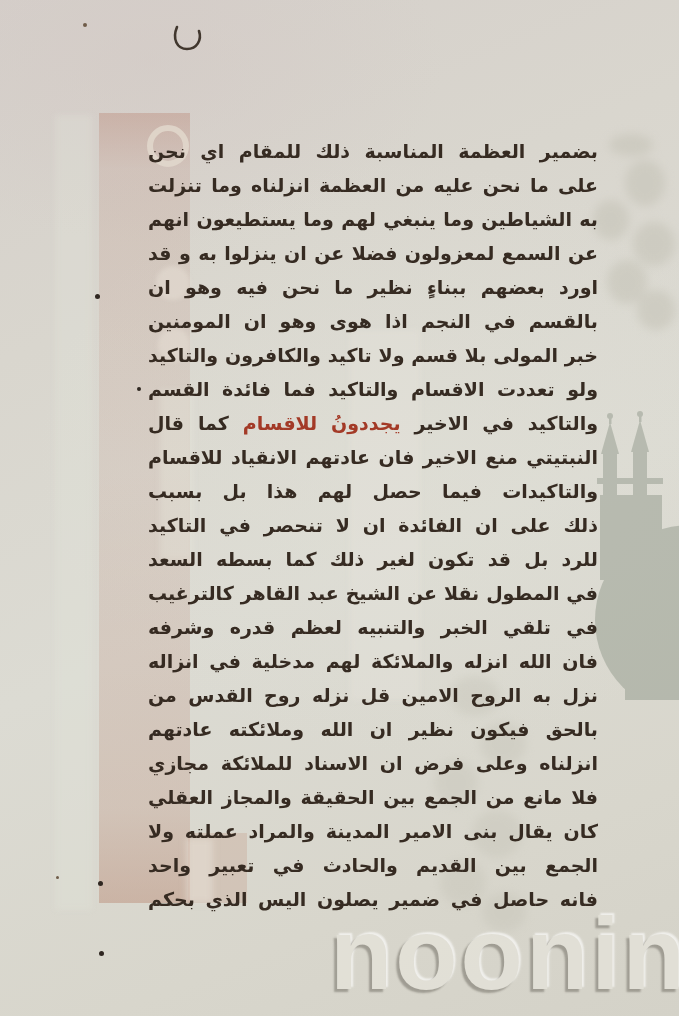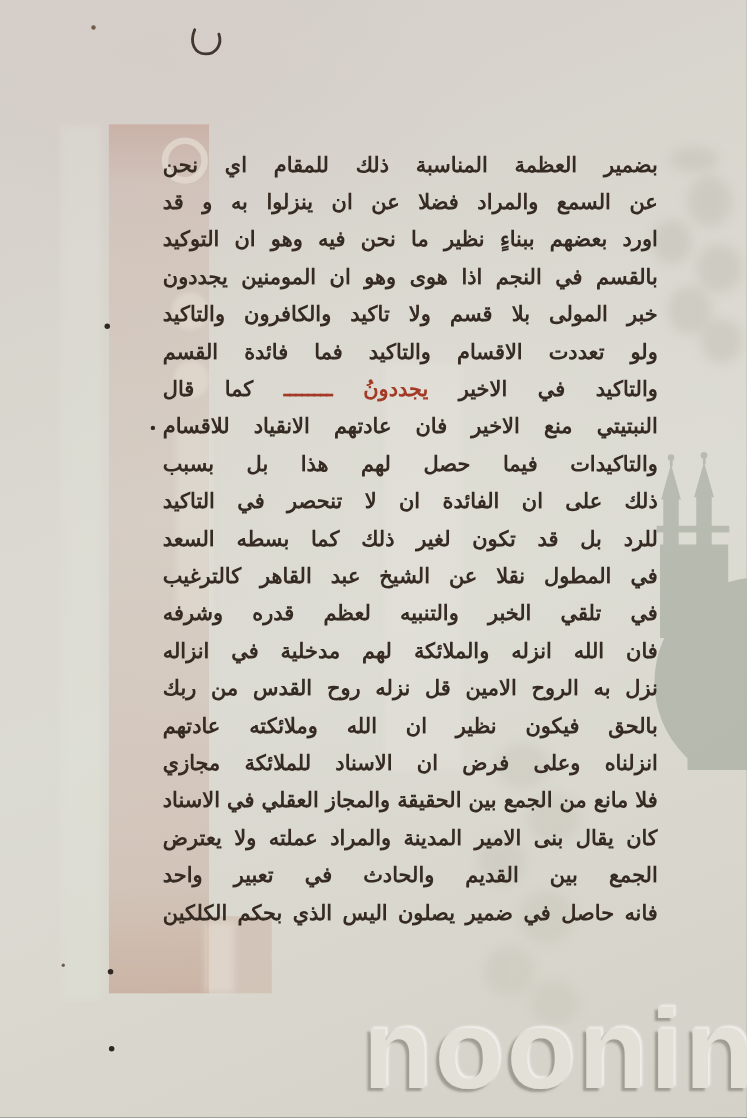--- a/index.html
+++ b/index.html
@@ -26,21 +26,21 @@
   .pale-strip{position:absolute;background:rgba(233,231,221,.35);filter:blur(3px);}
 
   
   .mosque{position:absolute;left:589px;top:410px;opacity:.55;}
   .floral{position:absolute;filter:blur(5px);opacity:.55;}
   .floral .blob{position:absolute;border-radius:50%;background:#c4c2b6;}
   .floral.bottom{opacity:.38;}
 
   
   .textblock{position:absolute;left:148px;top:134px;width:450px;direction:rtl;
-    color:#362b22;font-weight:700;font-size:19px;font-family:Liberation Serif, serif;}
+    color:#362b22;font-weight:700;font-size:19px;}
   .line{height:34px;line-height:34px;text-align:justify;text-align-last:justify;overflow:hidden;}
   .red{color:#a33a27;}
 
   
   .catchword{position:absolute;left:170px;top:22px;}
 
   
   .brand{position:absolute;left:330px;top:896px;white-space:nowrap;
     font-family:"Liberation Sans",sans-serif;font-weight:700;font-size:102px;
     letter-spacing:3px;color:#e3e1d8;opacity:.92;
@@ -97,26 +97,28 @@
     <div class="blob" style="left:20px;top:190px;width:46px;height:46px;"></div>
     <div class="blob" style="left:62px;top:222px;width:44px;height:40px;"></div>
   </div>
 
   <svg class="catchword" width="36" height="32" viewBox="0 0 36 32">
     <path d="M7,5 C2,17 7,27 17,27 C27,27 32,18 29,9" fill="none" stroke="#41372e" stroke-width="2.6" stroke-linecap="round"></path>
   </svg>
 
   <div class="textblock">
       <div class="line"><span class="ink">بضمير العظمة المناسبة ذلك للمقام اي نحن</span> </div>
-      <div class="line"><span class="ink">عن السمع والمراد فضلا عن ان ينزلوا به و قد</span> </div>
+      <div class="line"><span class="ink">على ما نحن عليه من العظمة انزلناه وما تنزلت</span> </div>
+      <div class="line"><span class="ink">به الشياطين وما ينبغي لهم وما يستطيعون انهم</span> </div>
+      <div class="line"><span class="ink">عن السمع لمعزولون فضلا عن ان ينزلوا به و قد</span> </div>
       <div class="line"><span class="ink">اورد بعضهم ببناءٍ نظير ما نحن فيه وهو ان التوكيد</span> </div>
       <div class="line"><span class="ink">بالقسم في النجم اذا هوى وهو ان المومنين يجددون</span> </div>
       <div class="line"><span class="ink">خبر المولى بلا قسم ولا تاكيد والكافرون والتاكيد</span> </div>
       <div class="line"><span class="ink">ولو تعددت الاقسام والتاكيد فما فائدة القسم</span> </div>
-      <div class="line"><span class="ink">والتاكيد في الاخير </span> <span class="red">يجددونُ</span> <span class="red"> ــــــــ </span> <span class="ink">كما قال</span> </div>
+      <div class="line"><span class="ink">والتاكيد في الاخير </span> <span class="red">يجددونُ</span> <span class="red"> للاقسام </span> <span class="ink">كما قال</span> </div>
       <div class="line"><span class="ink">النبتيتي منع الاخير فان عادتهم الانقياد للاقسام</span> </div>
       <div class="line"><span class="ink">والتاكيدات فيما حصل لهم هذا بل بسبب</span> </div>
       <div class="line"><span class="ink">ذلك على ان الفائدة ان لا تنحصر في التاكيد</span> </div>
       <div class="line"><span class="ink">للرد بل قد تكون لغير ذلك كما بسطه السعد</span> </div>
       <div class="line"><span class="ink">في المطول نقلا عن الشيخ عبد القاهر كالترغيب</span> </div>
       <div class="line"><span class="ink">في تلقي الخبر والتنبيه لعظم قدره وشرفه</span> </div>
       <div class="line"><span class="ink">فان الله انزله والملائكة لهم مدخلية في انزاله</span> </div>
       <div class="line"><span class="ink">نزل به الروح الامين قل نزله روح القدس من ربك</span> </div>
       <div class="line"><span class="ink">بالحق فيكون نظير ان الله وملائكته عادتهم</span> </div>
       <div class="line"><span class="ink">انزلناه وعلى فرض ان الاسناد للملائكة مجازي</span> </div>

